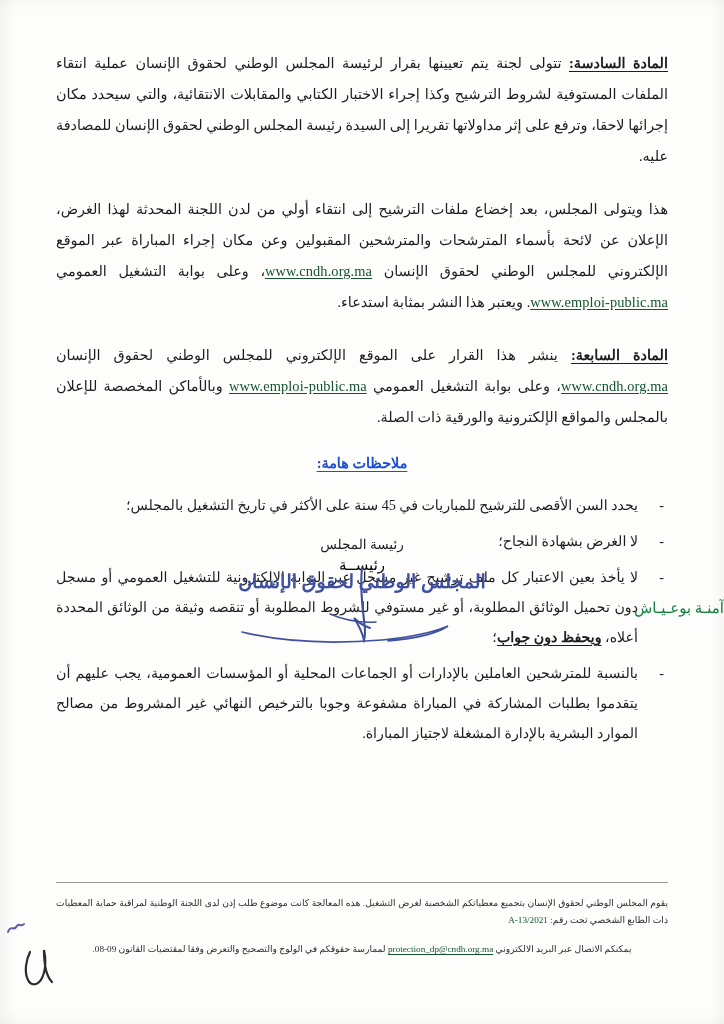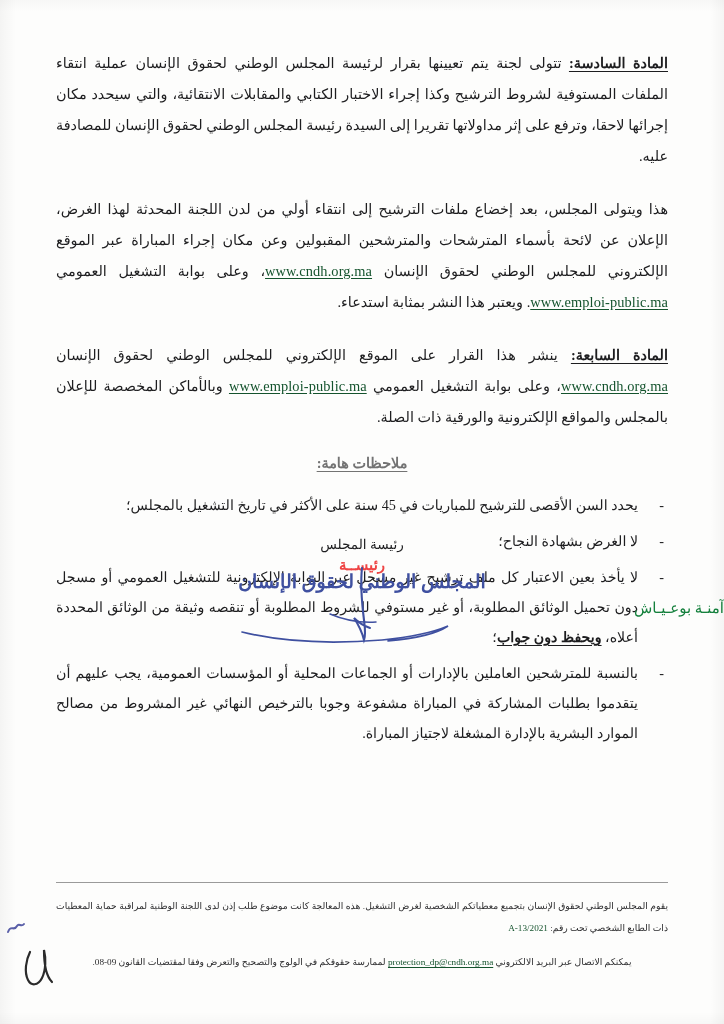--- a/index.html
+++ b/index.html
@@ -59,21 +59,21 @@
     text-underline-offset: 2px;
     direction: ltr;
     unicode-bidi: embed;
     display: inline-block;
     color: #14532d;
   }
 
   .notes-title {
     margin: 16px 0 18px 0;
     font-size: 14.4px;
-    color: #737373;
+    color: #1d4ed8;
     text-align: center;
     font-weight: 600;
   }
   .notes-title span {
     text-decoration: underline;
     text-underline-offset: 3px;
   }
 
   ul.notes {
     list-style: none;
@@ -127,23 +127,22 @@
     top: 20px;
     left: 0;
     right: 0;
     text-align: center;
     color: #46569f;
     pointer-events: none;
   }
   .stamp-l1 {
     font-size: 15px;
     letter-spacing: 3px;
-    color: #ef4444;
+    color: #000000;
     margin-bottom: -4px;
-    font-weight: bold;
   }
   .stamp-l2 {
     font-size: 19px;
     font-weight: 700;
     color: #3f50a0;
     letter-spacing: 0.5px;
   }
   .stamp-l3 {
     font-size: 15px;
     letter-spacing: 3px;
@@ -170,21 +169,21 @@
   }
   .footer .rule {
     width: 100%;
     height: 1px;
     background: #9a9a9a;
     margin-bottom: 12px;
   }
   .footer p {
     margin: 12px 0 12px 0;
     font-size: 9.2px;
-    line-height: 22px;
+    line-height: 17px;
     color: #2a2a2c;
     text-align: justify;
     text-align-last: right;
     direction: rtl;
   }
   .footer p.second {
     text-align: center;
     text-align-last: center;
   }
   .footer .lnk { font-size: 9.2px; }

